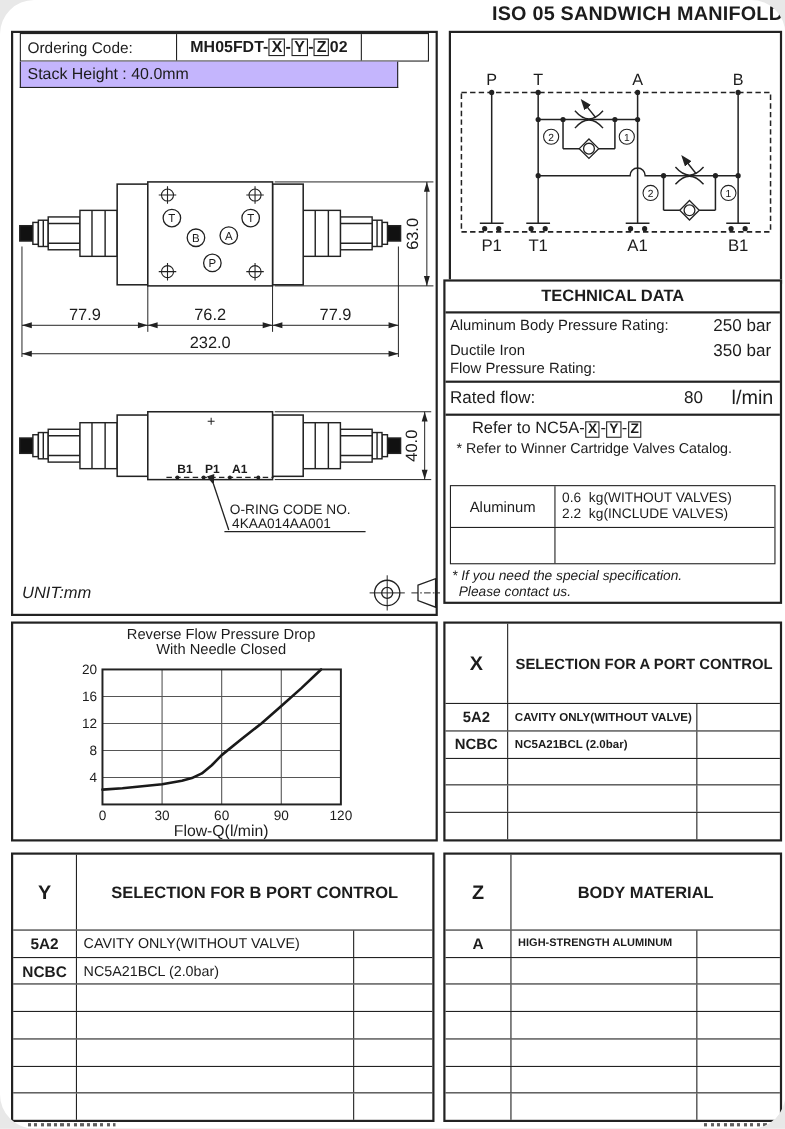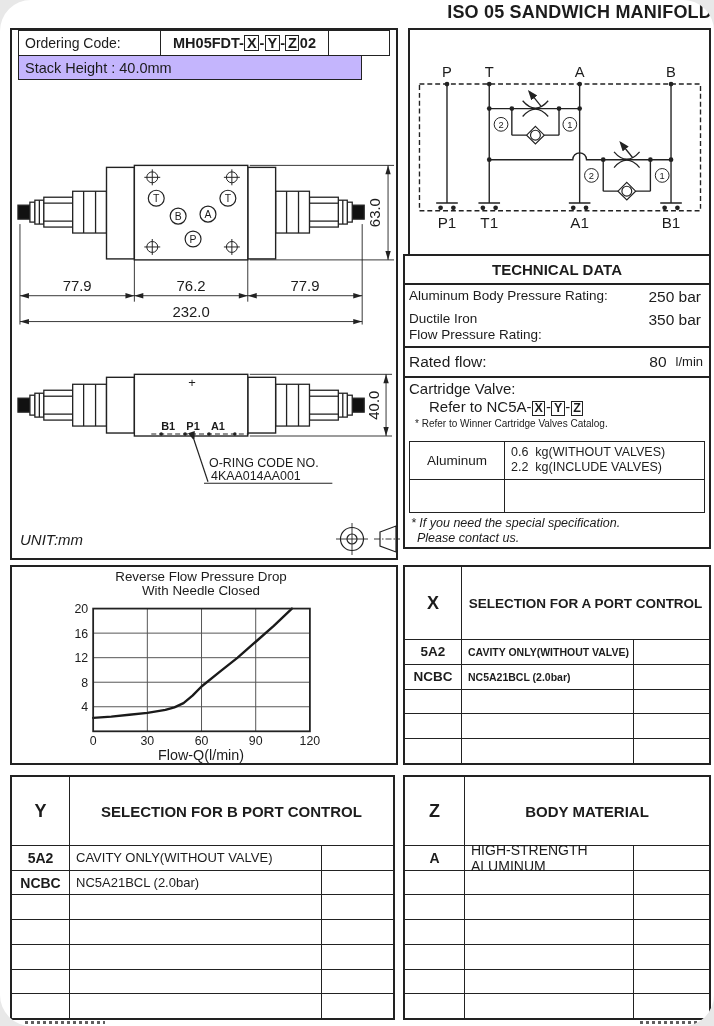--- a/index.html
+++ b/index.html
@@ -30,26 +30,26 @@
   .td{display:flex;flex-direction:column;}
   .td-header{height:27px;display:flex;align-items:center;justify-content:center;
              font-weight:bold;font-size:15px;border-bottom:2px solid #222;}
   .td-sec1{height:63px;border-bottom:2px solid #222;display:flex;flex-direction:column;justify-content:space-around;padding:1px 4px;box-sizing:border-box;}
   .td-line{display:flex;align-items:flex-start;}
   .td-lab{flex:1;font-size:13.5px;line-height:1.15;}
   .td-val{font-size:15.5px;padding-right:4px;white-space:nowrap;}
   .td-sec2{height:30px;border-bottom:2px solid #222;display:flex;align-items:center;padding:0 4px;box-sizing:border-box;}
   .td-rf-lab{flex:1;font-size:15.5px;}
   .td-rf-val{font-size:15.5px;}
-  .td-rf-unit{font-size:13px;margin-left:9px;padding-right:2px;}
+  .td-rf-unit{font-size:18px;margin-left:26px;padding-right:2px;}
   .td-sec3{height:63px;padding:2px 4px;box-sizing:border-box;}
   .td-cv1{font-size:15px;}
   .td-cv2{font-size:15px;padding-left:20px;margin-top:1px;white-space:nowrap;}
   .td-cv2 .bx{font-size:12.5px;}
-  .td-cv3{font-size:10px;padding-left:6px;margin-top:2px;}
+  .td-cv3{font-size:13px;padding-left:6px;margin-top:2px;}
   .wt{height:72px;margin:0 4px;border:1.5px solid #222;display:flex;flex-direction:column;box-sizing:border-box;}
   .wt-r1{height:38px;display:flex;border-bottom:1.5px solid #222;box-sizing:border-box;}
   .wt-r2{flex:1;display:flex;}
   .wt-c1{width:95px;border-right:1.5px solid #222;display:flex;align-items:center;justify-content:center;
          font-size:13.5px;box-sizing:border-box;}
   .wt-c2{flex:1;display:flex;flex-direction:column;justify-content:center;padding-left:6px;
          font-size:12.5px;line-height:1.25;white-space:pre;}
   .td-note{flex:1;padding:3px 4px 0 6px;font-size:12.5px;line-height:1.25;font-style:italic;}
   .td-note .l2{padding-left:6px;}
 
@@ -333,21 +333,20 @@
         </div>
         <div class="td-val">350 bar</div>
       </div>
     </div>
     <div class="td-sec2">
       <div class="td-rf-lab">Rated flow:</div>
       <div class="td-rf-val">80</div>
       <div class="td-rf-unit">l/min</div>
     </div>
     <div class="td-sec3">
-      <div class="td-cv1">Cartridge Valve:</div>
       <div class="td-cv2"><span>Refer to NC5A-</span><span class="bx">X</span>-<span class="bx">Y</span>-<span class="bx">Z</span></div>
       <div class="td-cv3">* Refer to Winner Cartridge Valves Catalog.</div>
     </div>
     <div class="wt">
       <div class="wt-r1">
         <div class="wt-c1">Aluminum</div>
         <div class="wt-c2">
           <span>0.6  kg(WITHOUT VALVES)</span>
           <span>2.2  kg(INCLUDE VALVES)</span>
         </div>
@@ -470,21 +469,21 @@
     </div>
   </div>
 
   <div class="box sel" style="left:403px;top:775px;width:308px;height:245px;">
     <div class="sel-h" style="height:68px;flex:none;">
       <div class="sel-h-code" style="width:60px;">Z</div>
       <div class="sel-h-title" style="font-size:15px;">BODY MATERIAL</div>
     </div>
     <div class="sel-row">
       <div class="sel-code" style="width:60px;font-size:14px;">A</div>
-      <div class="sel-desc" style="width:169px;font-size:14px;font-weight:normal;">HIGH-STRENGTH ALUMINUM</div>
+      <div class="sel-desc" style="width:169px;font-size:10px;font-weight:bold;">HIGH-STRENGTH ALUMINUM</div>
       <div class="sel-extra"></div>
     </div>
     <div class="sel-row">
       <div class="sel-code" style="width:60px;"></div>
       <div class="sel-desc" style="width:169px;"></div>
       <div class="sel-extra"></div>
     </div>
     <div class="sel-row">
       <div class="sel-code" style="width:60px;"></div>
       <div class="sel-desc" style="width:169px;"></div>

